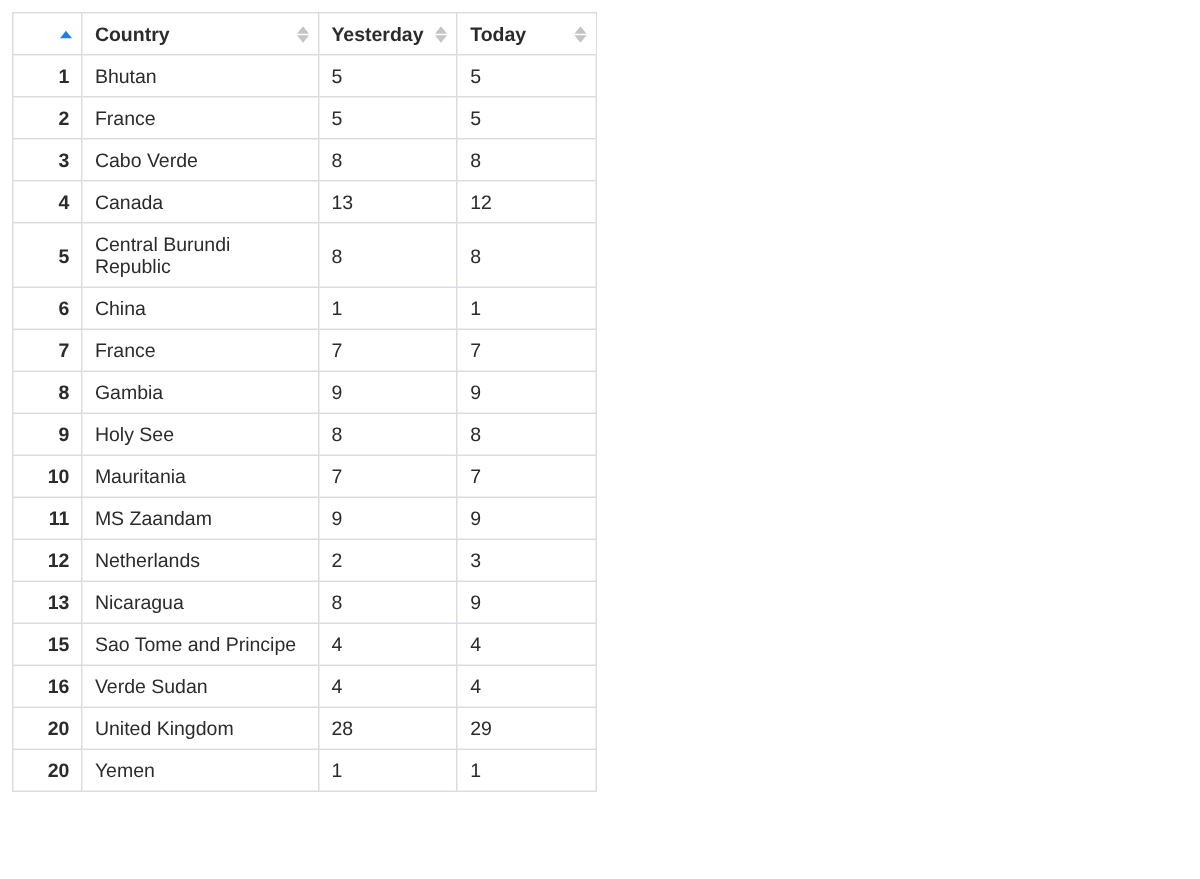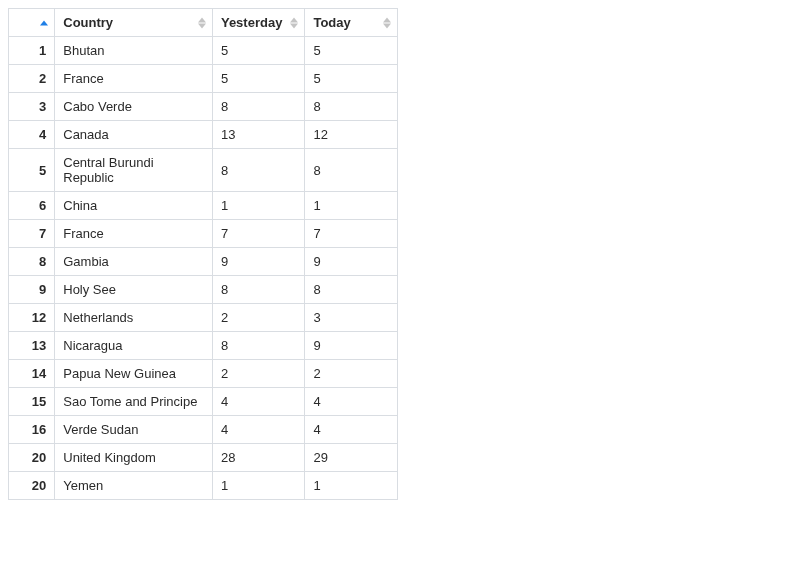--- a/index.html
+++ b/index.html
@@ -143,38 +143,44 @@
         <td class="col-yesterday">9</td>
         <td class="col-today">9</td>
       </tr>
       <tr>
         <td class="idx col-idx">9</td>
         <td class="col-country">Holy See</td>
         <td class="col-yesterday">8</td>
         <td class="col-today">8</td>
       </tr>
       <tr>
+        <td class="idx col-idx">10</td>
+        <td class="col-country">Mauritania</td>
+        <td class="col-yesterday">7</td>
+        <td class="col-today">7</td>
+      </tr>
+      <tr>
+        <td class="idx col-idx">11</td>
+        <td class="col-country">MS Zaandam</td>
+        <td class="col-yesterday">9</td>
+        <td class="col-today">9</td>
+      </tr>
+      <tr>
         <td class="idx col-idx">12</td>
         <td class="col-country">Netherlands</td>
         <td class="col-yesterday">2</td>
         <td class="col-today">3</td>
       </tr>
       <tr>
         <td class="idx col-idx">13</td>
         <td class="col-country">Nicaragua</td>
         <td class="col-yesterday">8</td>
         <td class="col-today">9</td>
       </tr>
       <tr>
-        <td class="idx col-idx">14</td>
-        <td class="col-country">Papua New Guinea</td>
-        <td class="col-yesterday">2</td>
-        <td class="col-today">2</td>
-      </tr>
-      <tr>
         <td class="idx col-idx">15</td>
         <td class="col-country">Sao Tome and Principe</td>
         <td class="col-yesterday">4</td>
         <td class="col-today">4</td>
       </tr>
       <tr>
         <td class="idx col-idx">16</td>
         <td class="col-country">Verde Sudan</td>
         <td class="col-yesterday">4</td>
         <td class="col-today">4</td>

